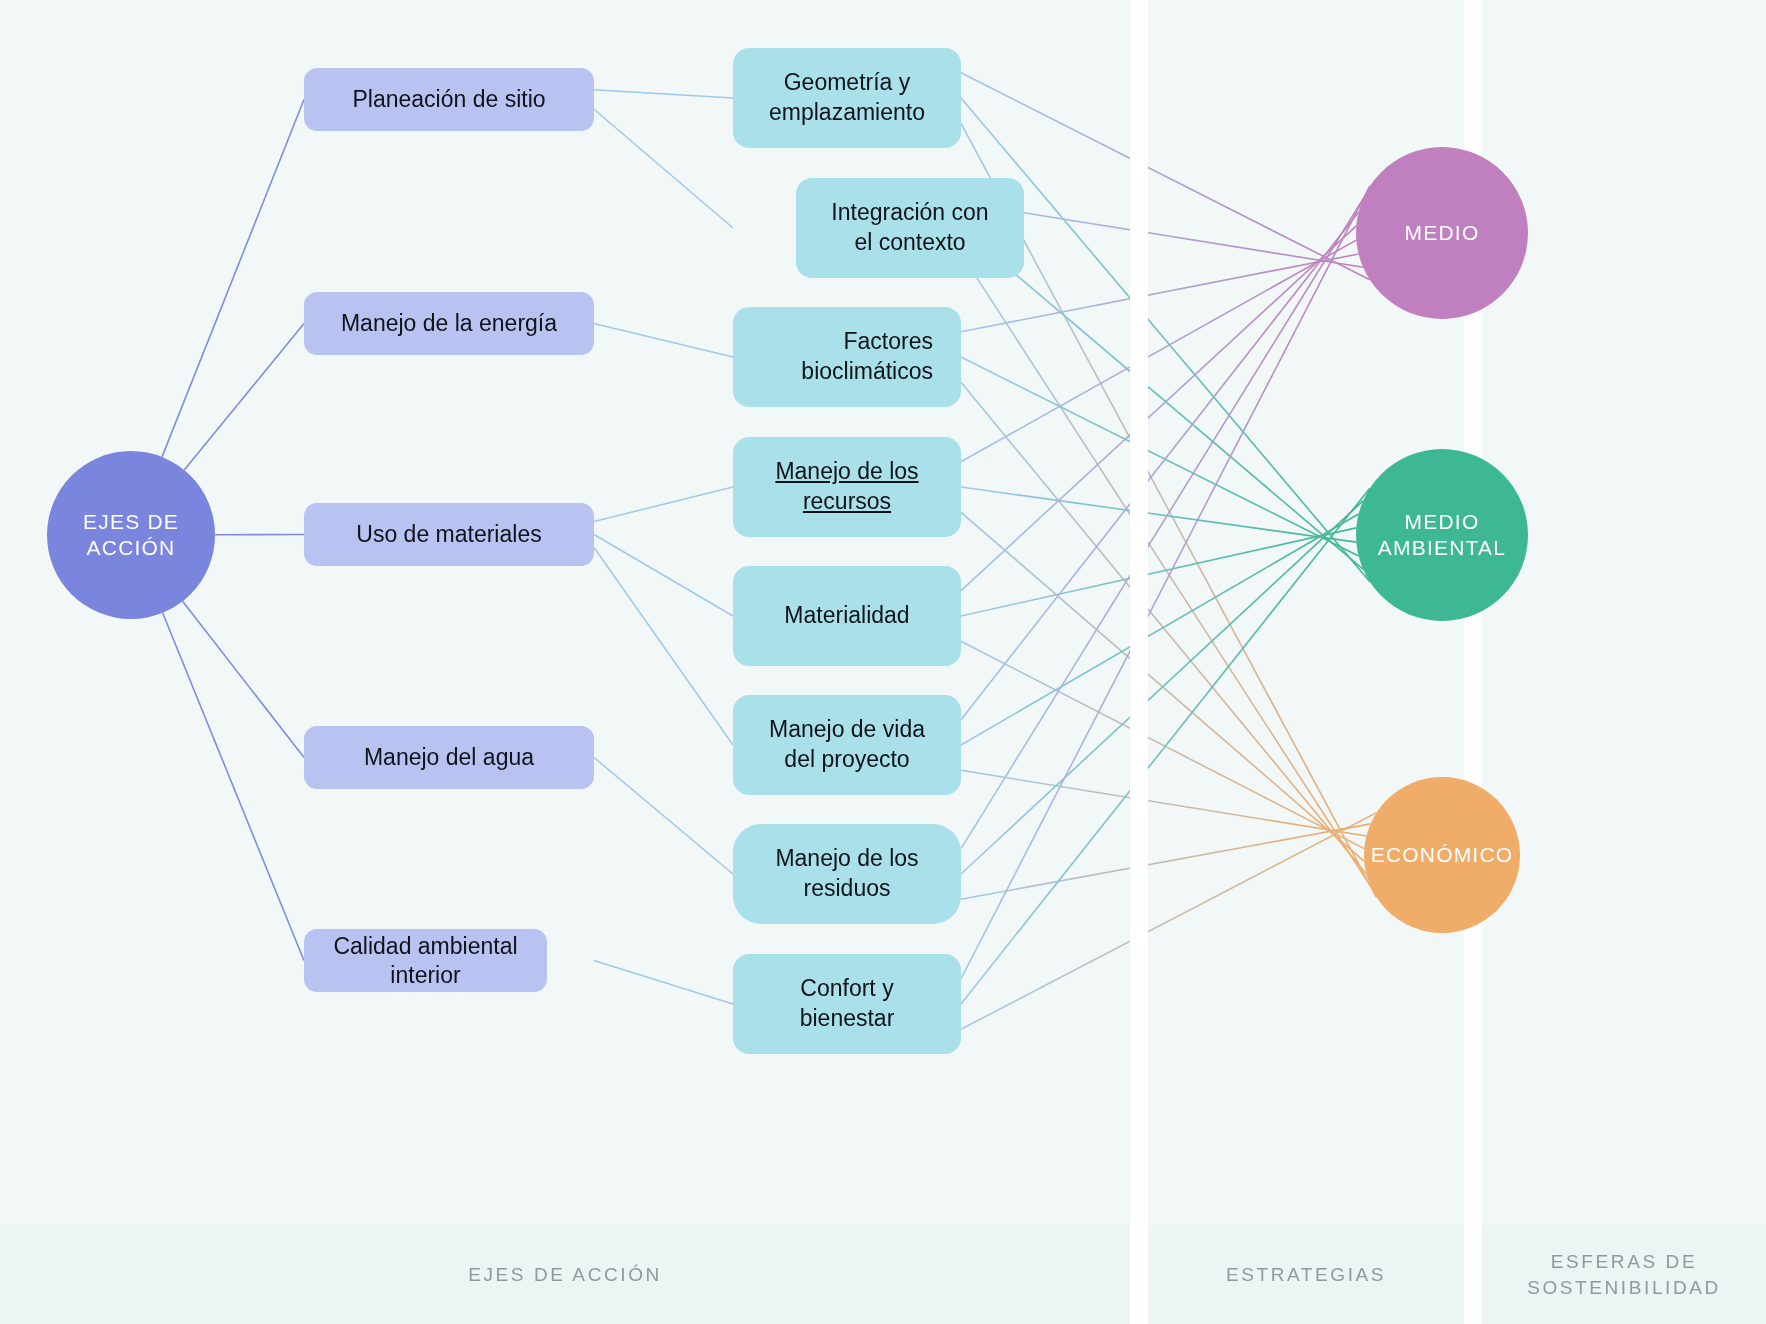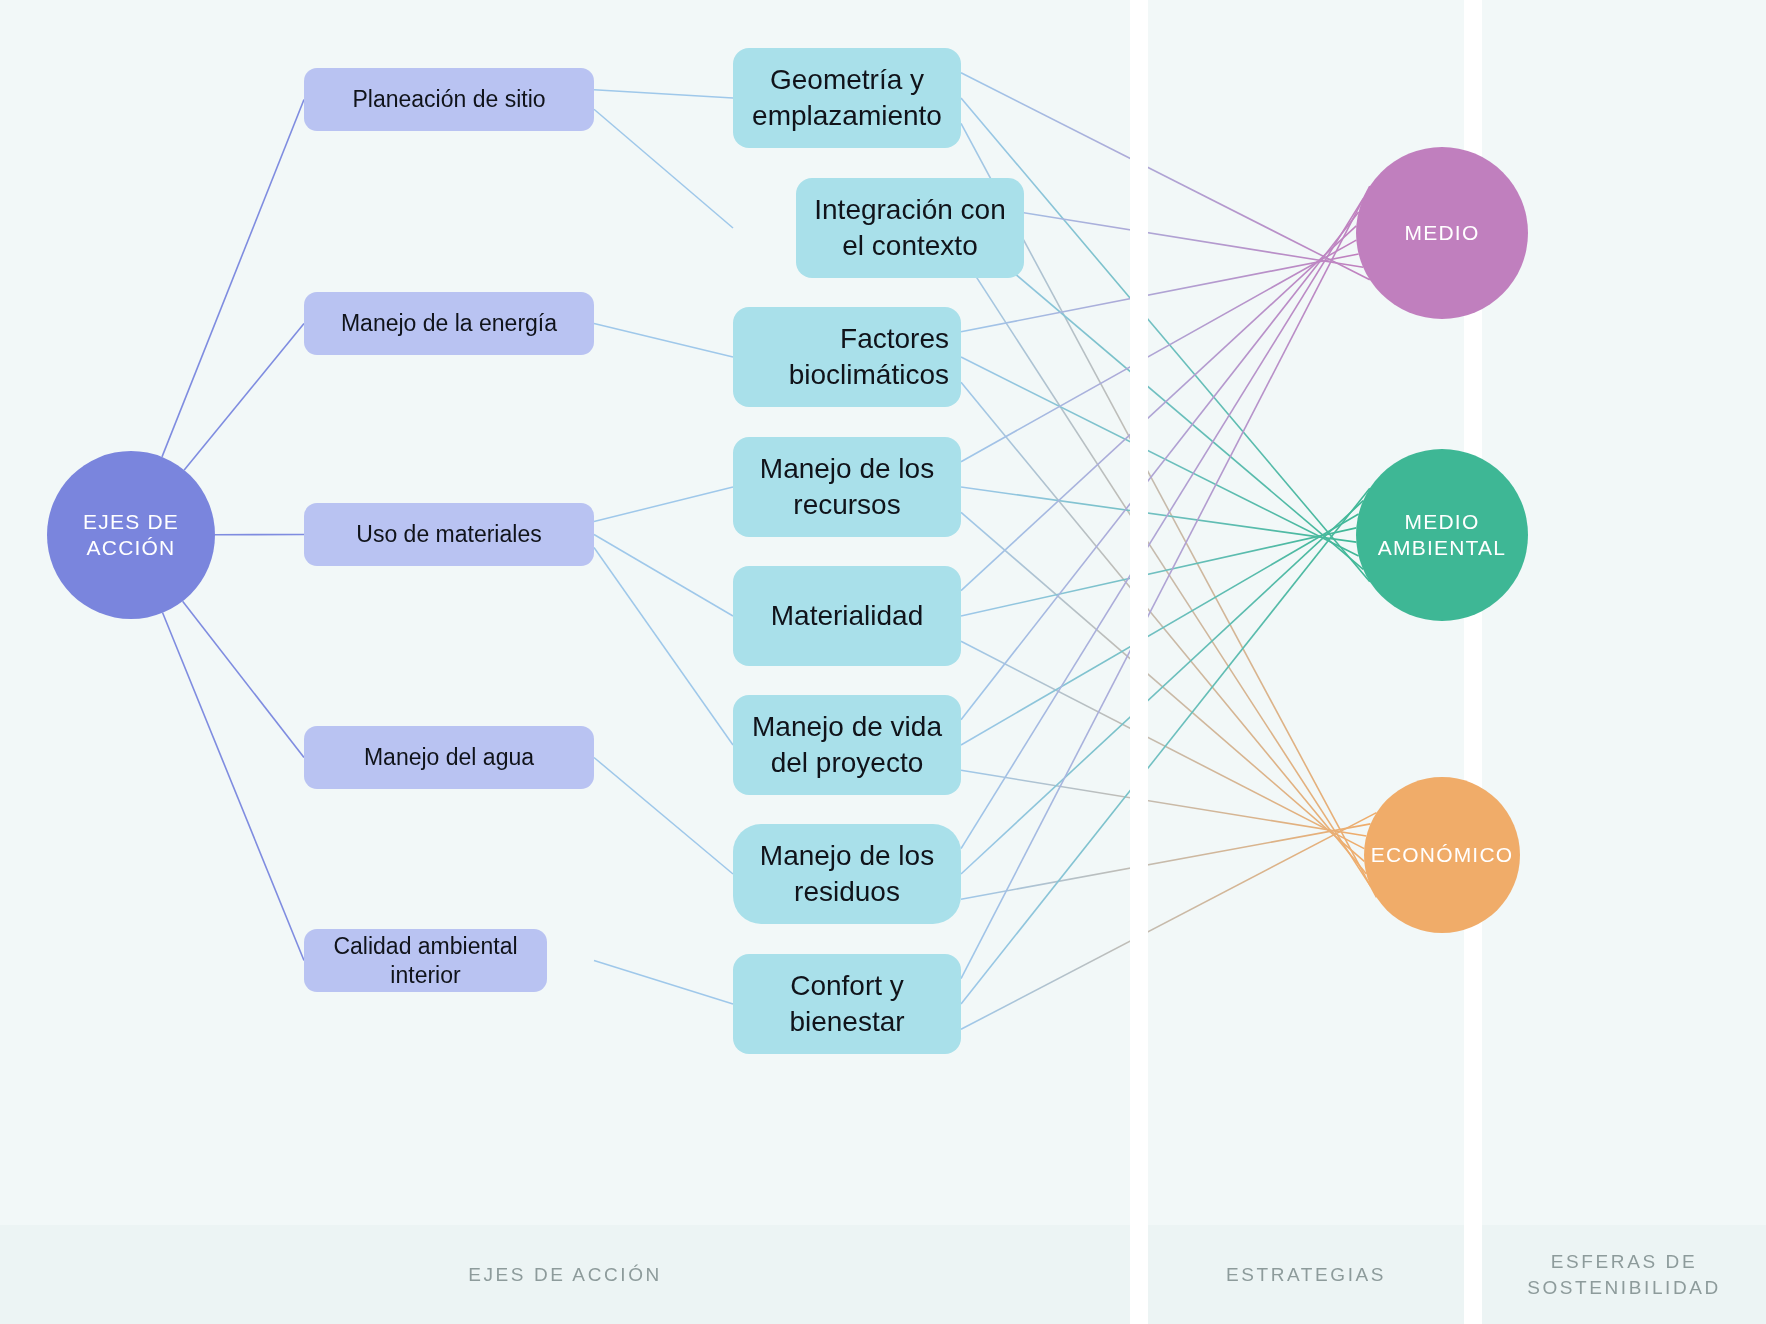--- a/index.html
+++ b/index.html
@@ -32,22 +32,22 @@
 
   .axis-box{
     background:#b9c3f2;border-radius:13px;
     display:flex;align-items:center;justify-content:center;
     color:#10131a;font-size:23px;text-align:center;line-height:1.25;
     padding:10px 14px;
   }
   .strat-box{
     background:#a9e0ea;border-radius:16px;
     display:flex;align-items:center;justify-content:center;
-    color:#10131a;font-size:28px;text-align:center;line-height:1.3;
-    padding:0 12px;
+    color:#10131a;font-size:23px;text-align:center;line-height:1.3;
+    padding:0 28px;
   }
   .circle{
     border-radius:50%;
     display:flex;align-items:center;justify-content:center;
     color:#ffffff;text-align:center;line-height:1.25;
     letter-spacing:1.2px;
   }
   .c-root{font-size:21px;}
   .c-sphere{font-size:21px;}
 </style>
@@ -226,21 +226,21 @@
       </div>
       <div class="node strat-box" style="left: 733px; top: 48px; width: 228px; height: 100px; background: rgb(169, 224, 234);">
         <div class="">Geometría y emplazamiento</div>
       </div>
       <div class="node strat-box" style="left: 755px; top: 178px; width: 228px; height: 100px; background: rgb(169, 224, 234); margin-left: 41px;">
         <div class="">Integración con el contexto</div>
       </div>
       <div class="node strat-box" style="left: 733px; top: 307px; width: 228px; height: 100px; background: rgb(169, 224, 234); text-align: right;">
         <div class="">Factores bioclimáticos</div>
       </div>
-      <div class="node strat-box" style="left: 733px; top: 437px; width: 228px; height: 100px; background: rgb(169, 224, 234);">
+      <div class="node strat-box" style="left: 733px; top: 437px; width: 228px; height: 100px; background: rgb(169, 224, 234); text-decoration: underline;">
         <div class="">Manejo de los recursos</div>
       </div>
       <div class="node strat-box" style="left: 733px; top: 566px; width: 228px; height: 100px; background: rgb(169, 224, 234);">
         <div class="">Materialidad</div>
       </div>
       <div class="node strat-box" style="left: 733px; top: 695px; width: 228px; height: 100px; background: rgb(169, 224, 234);">
         <div class="">Manejo de vida del proyecto</div>
       </div>
       <div class="node strat-box" style="left: 733px; top: 824px; width: 228px; height: 100px; background: rgb(169, 224, 234); border-radius: 28px;">
         <div class="">Manejo de los residuos</div>

